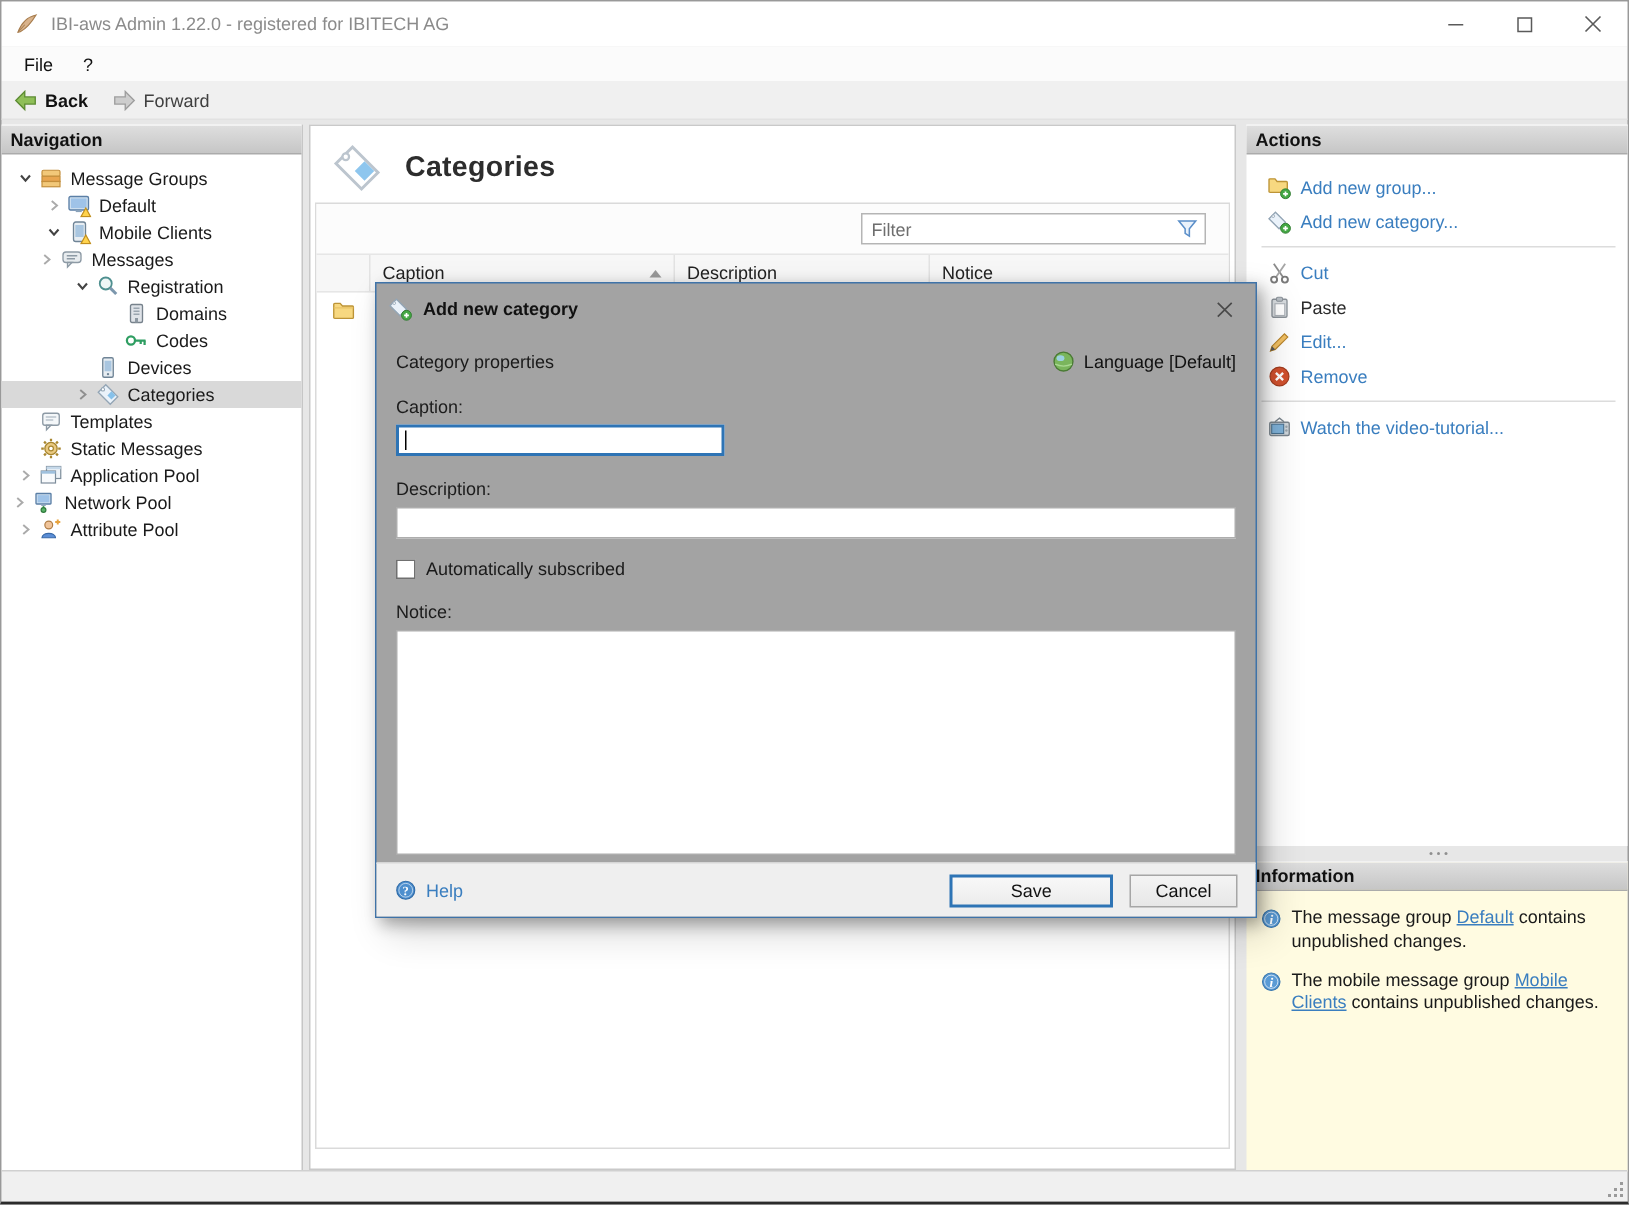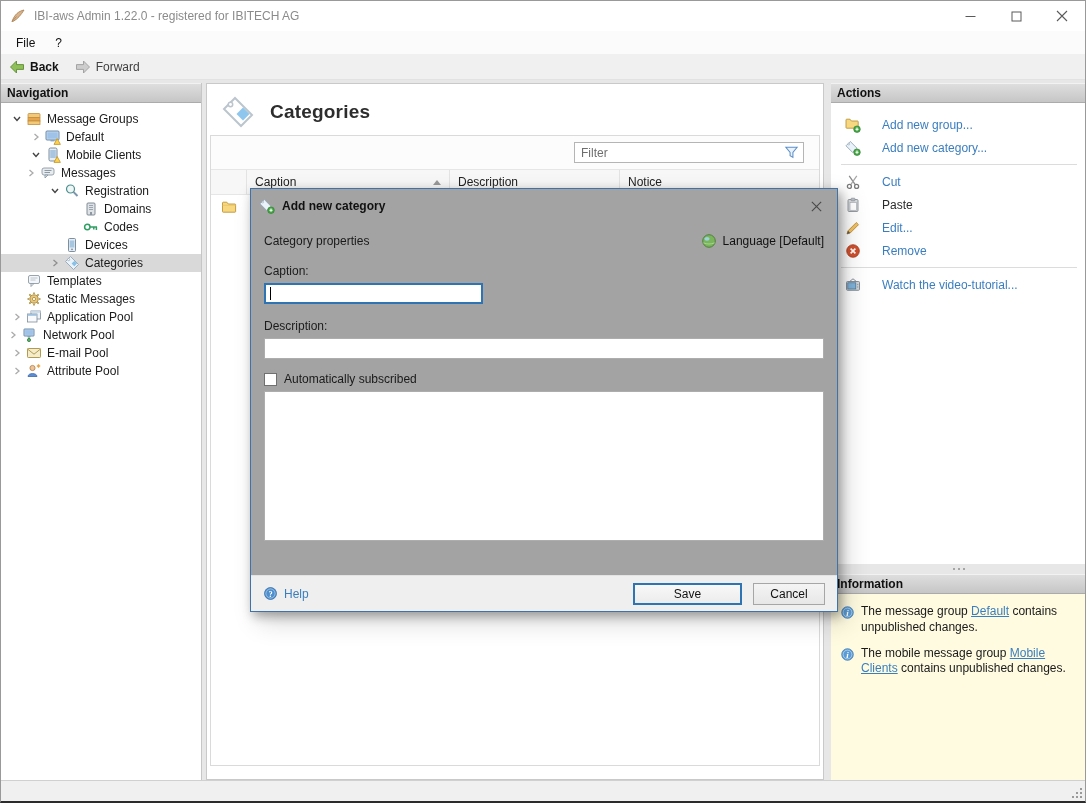--- a/index.html
+++ b/index.html
@@ -57,21 +57,21 @@
   .th.c-caption{width:203px;flex:0 0 203px;justify-content:space-between}
   .th.c-desc{width:170px;flex:0 0 170px}
   .th.c-notice{flex:1;border-right:0}
   .sort-asc{width:0;height:0;border-left:4px solid transparent;border-right:4px solid transparent;border-bottom:5px solid #9a9a9a}
   .trow{display:flex;height:24px;align-items:center}
   .trow .cell-icon{width:36px;flex:0 0 36px;display:flex;justify-content:center}
 
   
   .actions-panel{position:absolute;left:830px;top:82px;width:256px;height:481px;background:#fff;display:flex;flex-direction:column}
   .actions-body{padding-top:10px}
-  .action-item{display:flex;align-items:center;gap:21px;height:23px;padding-left:14px;color:#3a7ebf;cursor:default}
+  .action-item{display:flex;align-items:center;gap:6px;height:23px;padding-left:14px;color:#3a7ebf;cursor:default}
   .action-item.disabled{color:#2b2b2b}
   .action-sep{height:1px;background:#dcdcdc;margin:5px 10px}
   .splitter{position:absolute;left:830px;top:563px;width:256px;height:10px;display:flex;align-items:center;justify-content:center;gap:3px}
   .splitter i{width:2px;height:2px;background:#8f8f8f;border-radius:50%}
   .info-panel{position:absolute;left:830px;top:573px;width:256px;height:207px;background:#fffbe1;display:flex;flex-direction:column}
   .info-body{padding:10px 8px 0 9px;display:flex;flex-direction:column;gap:10px}
   .info-item{display:flex;gap:6px;align-items:flex-start}
   .info-item .ic{flex:0 0 15px;margin-top:1px}
   .info-text{line-height:1.32;color:#1a1a1a}
   .info-link{color:#3a7ebf;text-decoration:underline;cursor:pointer}
@@ -363,34 +363,20 @@
             <rect x="2" y="2" width="10" height="7" rx="0.5" fill="#cfe0ef" stroke="#5b7fa6" stroke-width="0.9"></rect>
             <rect x="3.1" y="3.1" width="7.8" height="4.8" fill="#9fc3e8"></rect>
             <rect x="5.5" y="9" width="3" height="1.3" fill="#8aa2ba"></rect>
             <line x1="7" y1="10.3" x2="7" y2="12.5" stroke="#3f9e52" stroke-width="1.1"></line>
             <circle cx="7" cy="13" r="1.6" fill="#58b368" stroke="#2f7a3c" stroke-width="0.8"></circle>
           </svg>
         </span>
       <span>Network Pool</span>
     </div>
 
-    <div class="tree-row" style="padding-left:8px">
-      <span class="chev">
-          <svg width="10" height="10" viewBox="0 0 10 10">
-            <path d="M3.5 2 L7 5 L3.5 8" fill="none" stroke="#ababab" stroke-width="1.3"></path>
-          </svg>
-        </span>
-      <span class="ticon">
-          <svg width="16" height="16" viewBox="0 0 16 16">
-            <rect x="1.5" y="3.5" width="13" height="9" rx="0.8" fill="#f5eccb" stroke="#a8913f" stroke-width="0.9"></rect>
-            <path d="M1.5 4 L8 9.2 L14.5 4" fill="none" stroke="#a8913f" stroke-width="0.9"></path>
-          </svg>
-        </span>
-      <span>E-mail Pool</span>
-    </div>
 
     <div class="tree-row" style="padding-left:8px">
       <span class="chev">
           <svg width="10" height="10" viewBox="0 0 10 10">
             <path d="M3.5 2 L7 5 L3.5 8" fill="none" stroke="#ababab" stroke-width="1.3"></path>
           </svg>
         </span>
       <span class="ticon">
           <svg width="16" height="16" viewBox="0 0 16 16">
             <circle cx="6.5" cy="5" r="2.6" fill="#f0c49a" stroke="#b07d45" stroke-width="0.8"></circle>
@@ -613,20 +599,21 @@
     <div class="fld-label">Caption:</div>
     <div class="txt-input focused">
         <span class="caret"></span>
       </div>
     <div class="fld-label">Description:</div>
     <div class="txt-input full"></div>
     <div class="check-row">
       <span class="cb"></span>
       <span>Automatically subscribed</span>
     </div>
+    <div class="fld-label">Notice:</div>
     <textarea class="notice-area" style=""></textarea>
   </div>
   <div class="dlg-footer">
     <span class="help-link">
       <span>
         <svg width="15" height="15" viewBox="0 0 16 16">
             <circle cx="8" cy="8" r="6.4" fill="#4e8fce" stroke="#2f6ba8" stroke-width="0.8"></circle>
             <circle cx="8" cy="8" r="4.9" fill="none" stroke="#fff" stroke-width="0.7" opacity="0.6"></circle>
             <text x="8" y="11.3" text-anchor="middle" font-size="9" font-weight="bold" fill="#fff" font-family="'Liberation Serif',serif">?</text>
           </svg>

